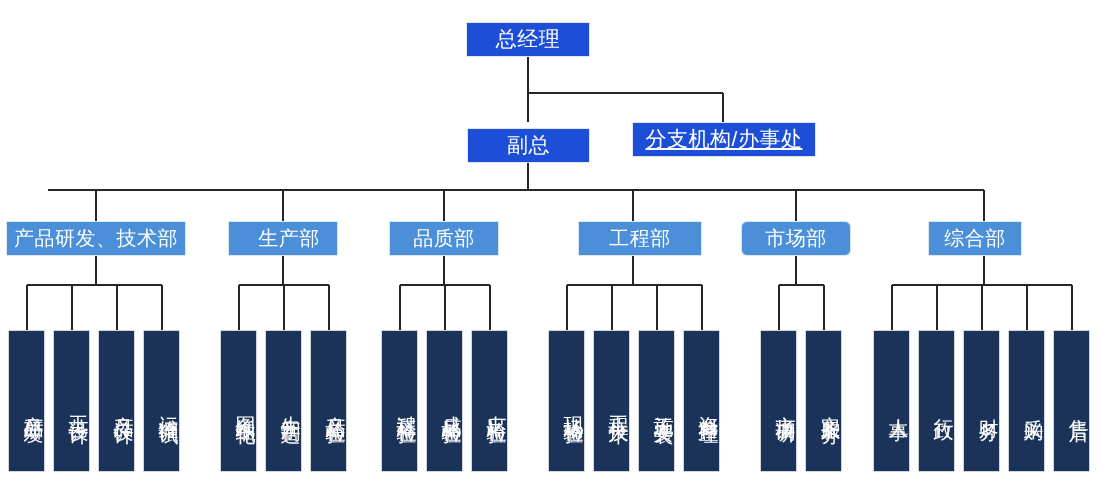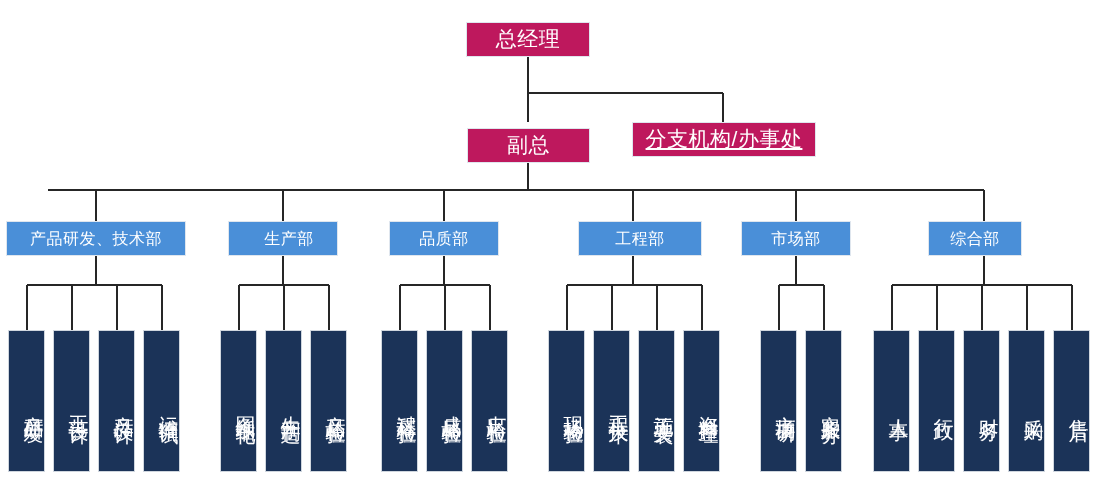--- a/index.html
+++ b/index.html
@@ -32,28 +32,28 @@
     box-sizing: border-box;
     display: flex;
     align-items: center;
     justify-content: center;
     color: #ffffff;
     text-align: center;
     line-height: 1.08;
     letter-spacing: 0.5px;
   }
   .node.top {
-    background: #be185d;
+    background: #1d4ed8;
     border: 1px solid #dfe6ee;
     font-size: 21px;
   }
   .node.dept {
     background: #4a8fd8;
     border: 1px solid #dfe6ee;
-    font-size: 16px;
+    font-size: 20px;
   }
   .node.leaf {
     background: #1b3358;
     border: 1px solid #cfd6de;
     font-size: 20px;
     writing-mode: vertical-rl;
     text-orientation: upright;
     align-items: flex-start;
     justify-content: center;
     padding-top: 10px;
@@ -173,21 +173,21 @@
       </div>
       <div class="node leaf" style="left: 593px; top: 330px; width: 37px; height: 142px;">
         <span>工程技术</span>
       </div>
       <div class="node leaf" style="left: 638px; top: 330px; width: 37px; height: 142px;">
         <span>施工安装</span>
       </div>
       <div class="node leaf" style="left: 683px; top: 330px; width: 37px; height: 142px;">
         <span>资料整理</span>
       </div>
-      <div class="node dept" style="left: 741px; top: 221px; width: 110px; height: 35px;">
+      <div class="node dept" style="left: 741px; top: 221px; width: 110px; height: 35px; border-radius: 6px;">
         <span>市场部</span>
       </div>
       <div class="node leaf" style="left: 760px; top: 330px; width: 37px; height: 142px;">
         <span>市场调研</span>
       </div>
       <div class="node leaf" style="left: 805px; top: 330px; width: 37px; height: 142px;">
         <span>客户服务</span>
       </div>
       <div class="node dept" style="left: 928px; top: 221px; width: 94px; height: 35px;">
         <span>综合部</span>

